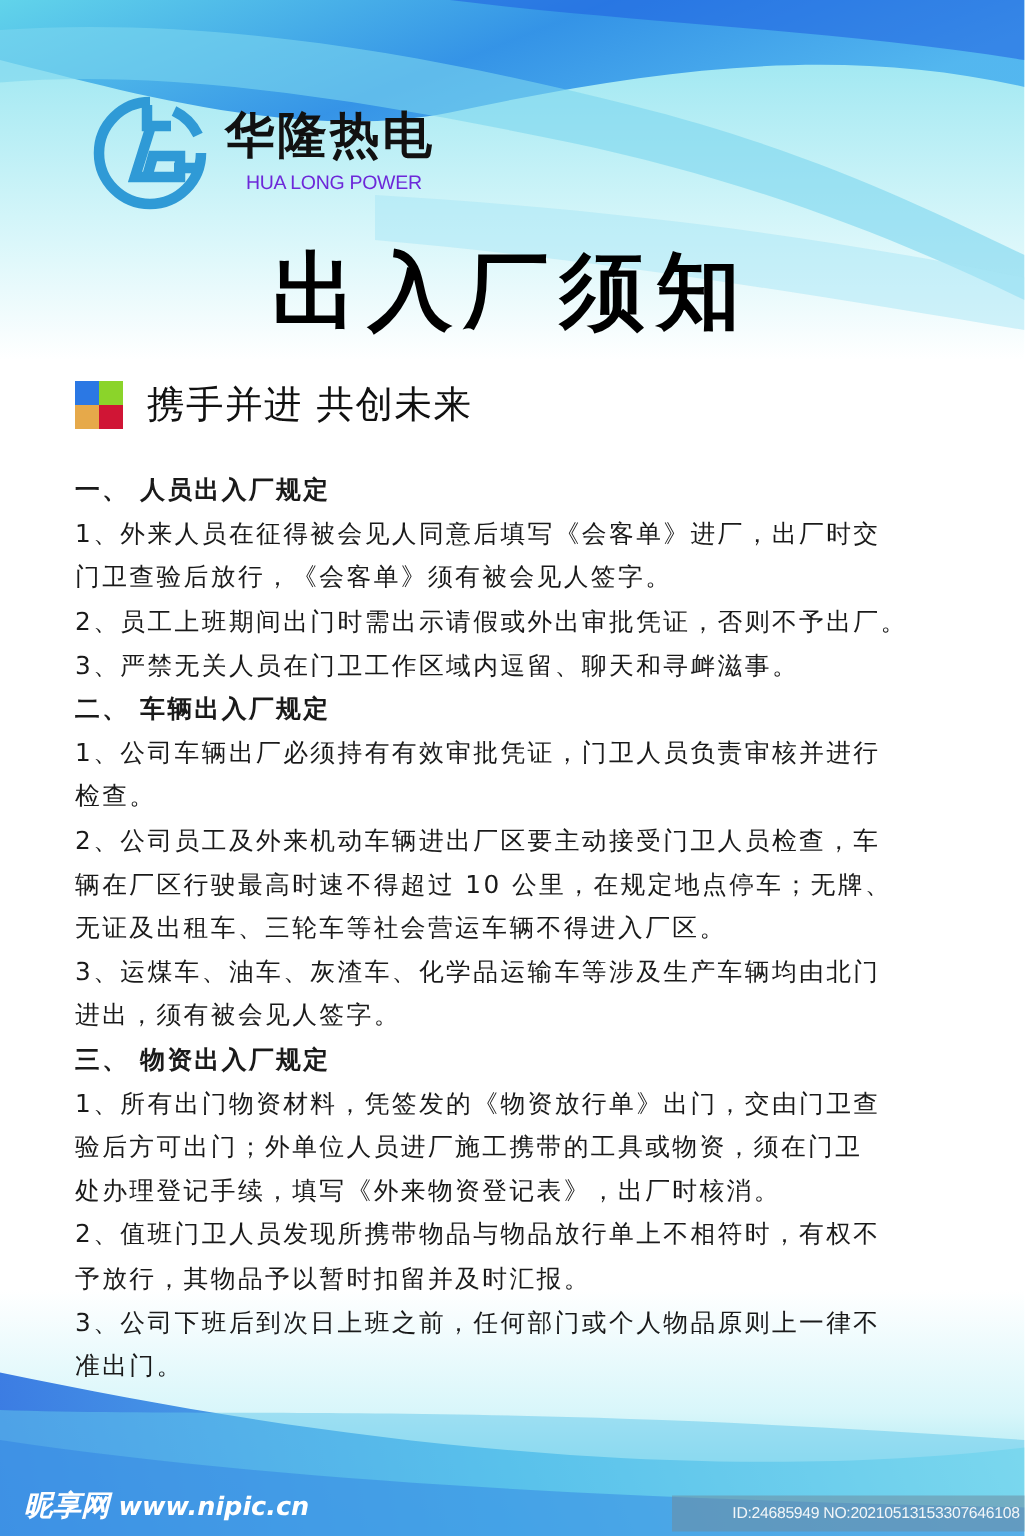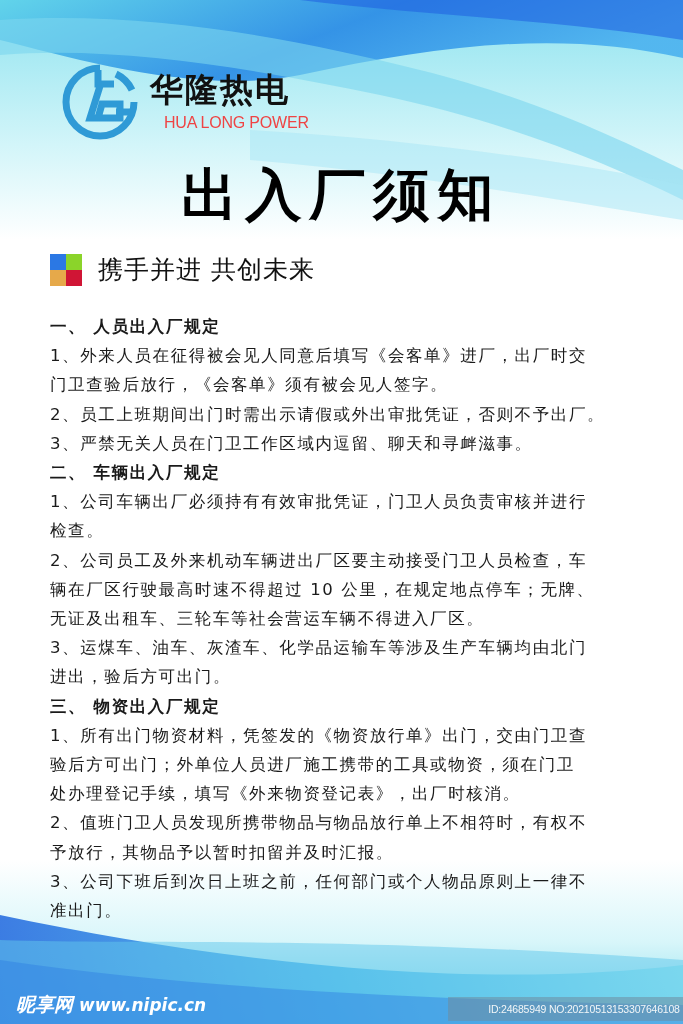--- a/index.html
+++ b/index.html
@@ -7,21 +7,21 @@
     width: 683px; height: 1024px; overflow: hidden; position: relative;
     font-family: "DejaVu Sans", "Liberation Sans", sans-serif;
     background: #ffffff;
   }
   .bg { position: absolute; inset: 0; z-index: 0; }
   .layer { position: relative; z-index: 1; }
 
   
   .logo { position: absolute; left: 60px; top: 62px; width: 80px; height: 80px; }
   .brand-cn { position: absolute; left: 150px; top: 70px; font-size: 33px; font-weight: bold; color: #111; letter-spacing: 2px; line-height: 40px; }
-  .brand-en { position: absolute; left: 164px; top: 114px; font-size: 16px; color: #ef4444; font-family: "Liberation Sans", sans-serif; letter-spacing: -0.2px; }
+  .brand-en { position: absolute; left: 164px; top: 114px; font-size: 13px; color: #6d28d9; font-family: "Liberation Sans", sans-serif; letter-spacing: -0.2px; }
 
   
   .title { position: absolute; left: 0; width: 683px; top: 158px; text-align: center; font-family: "DejaVu Serif", "Liberation Serif", serif; font-size: 56px; font-weight: bold; color: #000000; letter-spacing: 8px; line-height: 72px; }
 
   
   .quad { position: absolute; left: 50px; top: 254px; width: 32px; height: 32px; }
   .quad span { position: absolute; width: 16px; height: 16px; }
   .slogan { position: absolute; left: 98px; top: 252px; font-size: 25px; font-weight: normal; color: #111; line-height: 36px; letter-spacing: 1px; }
 
   
@@ -102,21 +102,21 @@
     <div class="line">2、员工上班期间出门时需出示请假或外出审批凭证，否则不予出厂。</div>
     <div class="line">3、严禁无关人员在门卫工作区域内逗留、聊天和寻衅滋事。</div>
 
     <div class="line heading">二、  车辆出入厂规定</div>
     <div class="line">1、公司车辆出厂必须持有有效审批凭证，门卫人员负责审核并进行</div>
     <div class="line">检查。</div>
     <div class="line">2、公司员工及外来机动车辆进出厂区要主动接受门卫人员检查，车</div>
     <div class="line">辆在厂区行驶最高时速不得超过 10 公里，在规定地点停车；无牌、</div>
     <div class="line">无证及出租车、三轮车等社会营运车辆不得进入厂区。</div>
     <div class="line">3、运煤车、油车、灰渣车、化学品运输车等涉及生产车辆均由北门</div>
-    <div class="line">进出，验后方可出门。</div>
+    <div class="line">进出，须有被会见人签字。</div>
 
     <div class="line heading">三、  物资出入厂规定</div>
     <div class="line">1、所有出门物资材料，凭签发的《物资放行单》出门，交由门卫查</div>
     <div class="line">验后方可出门；外单位人员进厂施工携带的工具或物资，须在门卫</div>
     <div class="line">处办理登记手续，填写《外来物资登记表》，出厂时核消。</div>
     <div class="line">2、值班门卫人员发现所携带物品与物品放行单上不相符时，有权不</div>
     <div class="line">予放行，其物品予以暂时扣留并及时汇报。</div>
     <div class="line">3、公司下班后到次日上班之前，任何部门或个人物品原则上一律不</div>
     <div class="line">准出门。</div>
   </div>

